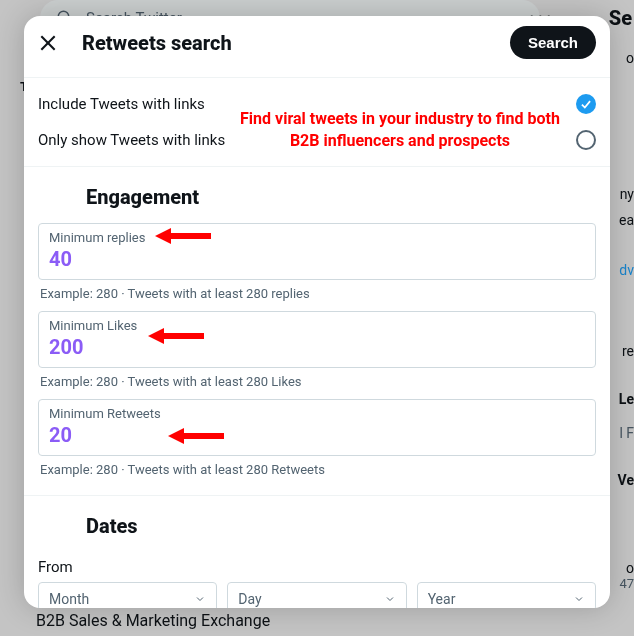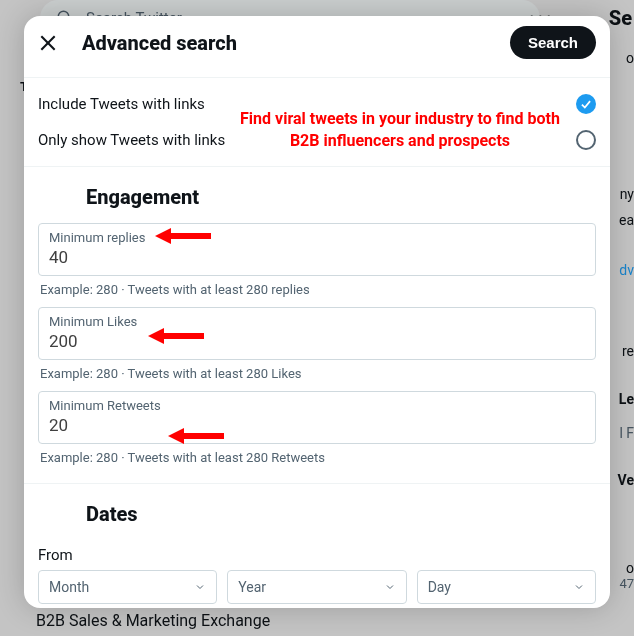--- a/index.html
+++ b/index.html
@@ -90,22 +90,22 @@
   margin-left: 48px;
 }
 .field-group { padding: 0 14px 10px; }
 .field-box {
   border: 1px solid #cfd9de;
   border-radius: 4px;
   padding: 6px 10px 8px;
 }
 .field-label { font-size: 13px; color: #536471; }
 .field-value {
-  font-size: 17px; color: #404040; margin-top: 2px;
-  border: none; outline: none; width: 100%; font-family: inherit;
+  font-size: 20px; color: #8b5cf6; margin-top: 2px;
+  border: none; outline: none; width: 100%; font-family: inherit; font-weight: bold;
 }
 .field-hint { font-size: 13px; color: #536471; padding: 6px 2px 0; }
 .date-row { display: flex; gap: 10px; padding: 0 14px 14px; }
 .date-sel {
   flex: 1; border: 1px solid #cfd9de; border-radius: 4px;
   padding: 8px 10px; display: flex; justify-content: space-between; align-items: center;
   font-size: 14px; color: #536471; cursor: pointer;
 }
 .date-from-label { font-size: 15px; color: #0f1419; padding: 6px 14px 6px; }
 .annotation {
@@ -154,21 +154,21 @@
 </div>
 
 <div class="modal">
   <div class="modal-header">
     <div class="close-btn">
       <svg viewBox="0 0 24 24">
           <line x1="4" y1="4" x2="20" y2="20" stroke="#0f1419" stroke-width="2.5"></line>
           <line x1="20" y1="4" x2="4" y2="20" stroke="#0f1419" stroke-width="2.5"></line>
         </svg>
     </div>
-    <div class="modal-title">Advanced search</div>
+    <div class="modal-title">Retweets search</div>
     <button class="search-btn">Search</button>
   </div>
   <div class="divider"></div>
   <div class="modal-body">
 
     <div class="row">
       <span class="row-label">Include Tweets with links</span>
       <div class="checkbox">
         <svg viewBox="0 0 24 24">
             <polyline points="5,13 10,18 19,7" fill="none" stroke="#fff" stroke-width="3"></polyline>
@@ -213,27 +213,27 @@
     <div class="section-title">Dates</div>
     <div class="date-from-label">From</div>
     <div class="date-row">
       <div class="date-sel">
         <span>Month</span>
         <svg width="12" height="12" viewBox="0 0 24 24">
             <polyline points="6,9 12,15 18,9" fill="none" stroke="#536471" stroke-width="2"></polyline>
           </svg>
       </div>
       <div class="date-sel">
-        <span>Year</span>
+        <span>Day</span>
         <svg width="12" height="12" viewBox="0 0 24 24">
             <polyline points="6,9 12,15 18,9" fill="none" stroke="#536471" stroke-width="2"></polyline>
           </svg>
       </div>
       <div class="date-sel">
-        <span>Day</span>
+        <span>Year</span>
         <svg width="12" height="12" viewBox="0 0 24 24">
             <polyline points="6,9 12,15 18,9" fill="none" stroke="#536471" stroke-width="2"></polyline>
           </svg>
       </div>
     </div>
 
   </div>
 </div>
 
 <div class="annotation" style="top:108px; left:230px; width:340px;">Find viral tweets in your industry to find both B2B influencers and prospects</div>

